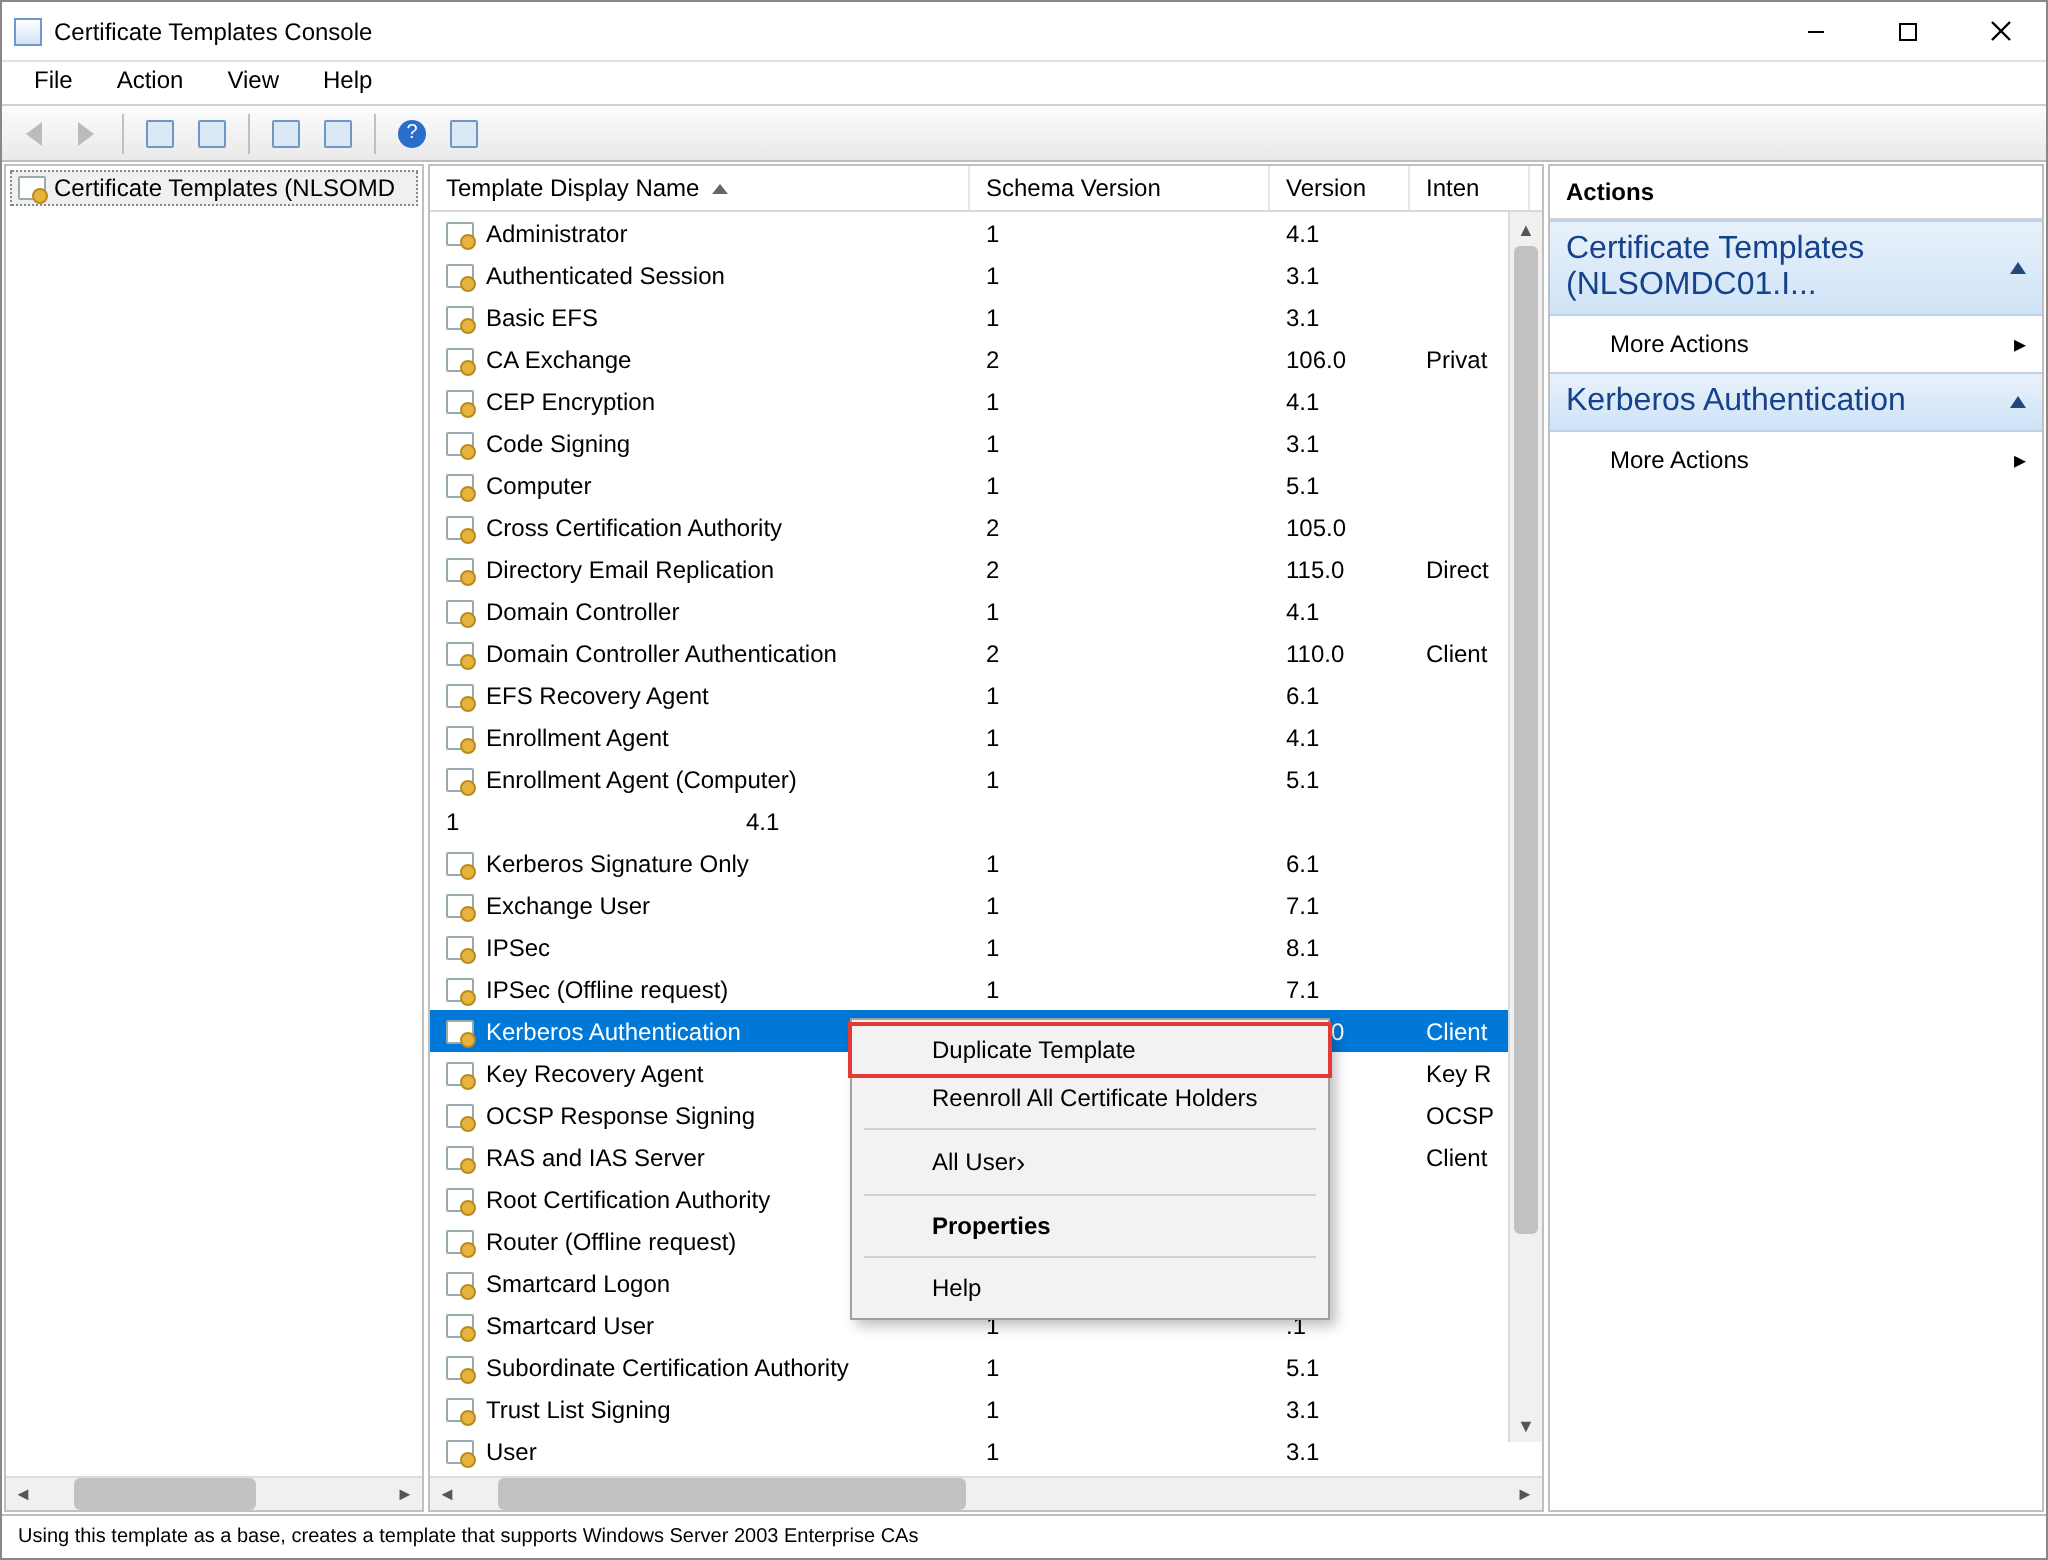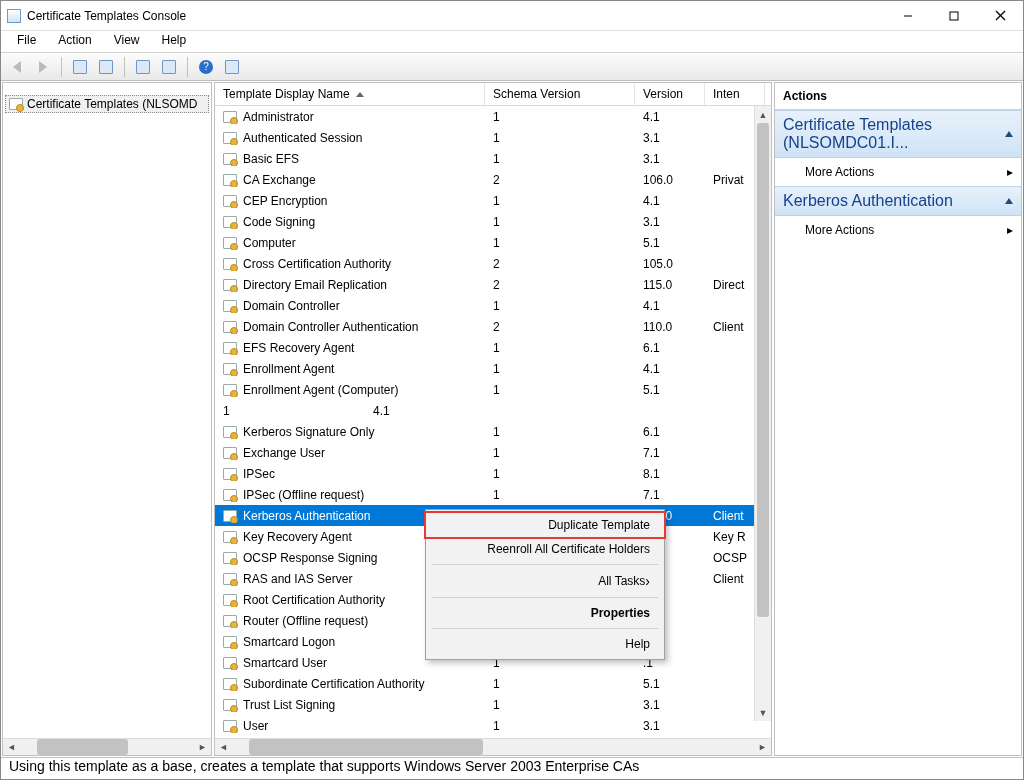--- a/index.html
+++ b/index.html
@@ -28,66 +28,66 @@
   .arrow-shape.disabled.left { border-right-color:#bbb; }
   .arrow-shape.disabled.right { border-left-color:#bbb; }
 
   
   .content { flex:1; display:flex; min-height:0; }
   .pane { border:1px solid #c0c0c0; margin:1px; background:#fff; display:flex; flex-direction:column; min-height:0; }
 
   
   .left-pane { width:210px; }
   .left-body { flex:1; overflow:auto; padding:2px; position:relative; }
-  .tree-item { display:flex; align-items:center; gap:4px; padding:2px 4px;margin-top:10px; }
+  .tree-item { display:flex; align-items:center; gap:4px; padding:2px 4px; }
   .tree-item.focused { background:#f0f0f0; border:1px dotted #888; padding:1px 3px; }
 
   
   .mid-pane { flex:1; min-width:0; position:relative; }
   .list-header { display:flex; background:#fff; border-bottom:1px solid #d9d9d9; font-size:12px; }
   .col { padding:4px 8px; border-right:1px solid #e6e6e6; white-space:nowrap; overflow:hidden; text-overflow:ellipsis; }
   .col.sorted { display:flex; align-items:center; gap:6px; }
   .col1 { width:270px; }
   .col2 { width:150px; }
   .col3 { width:70px; text-align:left; }
   .col4 { width:60px; }
   .list-body { flex:1; overflow:hidden; position:relative; }
-  .row { display:flex; align-items:center; height:21px; }
+  .row { display:flex; height:21px; }
   .row.selected { background:#0078d7; color:#fff; }
   .cell { padding:0 8px; white-space:nowrap; overflow:hidden; text-overflow:ellipsis; display:flex; align-items:center; gap:6px; }
   .cell.col1 { width:270px; }
   .cell.col2 { width:150px; }
   .cell.col3 { width:70px; }
   .cell.col4 { width:60px; }
 
   
   .right-pane { width:248px; }
   .actions-title { font-weight:bold; padding:6px 8px; border-bottom:1px solid #d0d0d0; background:#fff; }
   .actions-body { flex:1; overflow:auto; }
   .action-section { background:linear-gradient(#e8f1fb,#cfe3f6); padding:5px 8px; border-top:1px solid #bcd2eb; border-bottom:1px solid #bcd2eb; display:flex; justify-content:space-between; align-items:center; font-size:16px; color:#15428b; }
   .action-link { padding:7px 8px 7px 30px; display:flex; align-items:center; justify-content:space-between; }
 
   
-  .statusbar { height:22px; border-top:1px solid #c0c0c0; display:flex; padding:0 8px; font-size:14px; background:#fff; }
+  .statusbar { height:22px; border-top:1px solid #c0c0c0; display:flex; align-items:center; padding:0 8px; font-size:10px; background:#fff; }
 
   
   .hscroll { height:17px; background:#f0f0f0; border-top:1px solid #dcdcdc; display:flex; align-items:center; justify-content:space-between; }
   .hscroll .bar { height:100%; flex:1; margin:0 17px; position:relative; }
   .hscroll .thumb { position:absolute; height:100%; background:#c2c2c2; border-radius:3px; }
   .hscroll .btn { width:17px; height:17px; display:flex; align-items:center; justify-content:center; color:#555; font-size:9px; }
 
   
   .vscroll { position:absolute; right:0; top:0; bottom:17px; width:17px; background:#f0f0f0; border-left:1px solid #dcdcdc; display:flex; flex-direction:column; }
   .vscroll .btn { height:17px; display:flex; align-items:center; justify-content:center; color:#555; font-size:9px; }
   .vscroll .track { flex:1; position:relative; }
   .vscroll .thumb { position:absolute; left:2px; right:2px; background:#c2c2c2; border-radius:3px; }
 
   
   .context-menu { position:absolute; z-index:50; background:#f2f2f2; border:1px solid #a0a0a0; box-shadow:3px 3px 6px rgba(0,0,0,.25); padding:3px 0; width:240px; font-size:12px; }
-  .ctx-item { padding:5px 14px 5px 40px; display:flex; justify-content:flex-end; align-items:center; }
+  .ctx-item { padding:5px 14px 5px 40px; display:flex; justify-content:flex-start; align-items:center; }
   .ctx-sep { height:1px; background:#d0d0d0; margin:3px 6px; }
   .ctx-highlight { border:2px solid #e53935; margin:-2px; }
 
   
   .ic { display:inline-block; }
   .ic-mmc-root { width:14px;height:14px;background:linear-gradient(#fff,#d0e4f5);border:1px solid #6f9ad0; }
   .ic-cert { width:14px;height:12px;background:#fff;border:1px solid #9aa;border-radius:1px;position:relative; }
   .ic-cert::after { content:""; position:absolute; right:-2px; bottom:-3px; width:6px;height:6px;border-radius:50%;background:#e6b33d;border:1px solid #b88a1f; }
   .ic-small-sq { width:14px;height:14px;border:1px solid #7097c3;background:#dbe9f7;border-radius:1px; }
   .ic-help { width:14px;height:14px;border-radius:50%;background:#2a6ecb;color:#fff;font-size:10px;line-height:14px;text-align:center; }
@@ -460,21 +460,21 @@
           </div>
           <div class="context-menu" id="context-menu" style="left:210px; top:403px;">
             <div class="ctx-item ctx-highlight">
               <span>Duplicate Template</span>
             </div>
             <div class="ctx-item">
               <span>Reenroll All Certificate Holders</span>
             </div>
             <div class="ctx-sep"></div>
             <div class="ctx-item">
-              <span>All Tasks</span>
+              <span>All User</span>
               <span style="font-size: 14px;">›</span>
             </div>
             <div class="ctx-sep"></div>
             <div class="ctx-item">
               <span style="font-weight: bold;">Properties</span>
             </div>
             <div class="ctx-sep"></div>
             <div class="ctx-item">
               <span>Help</span>
             </div>

